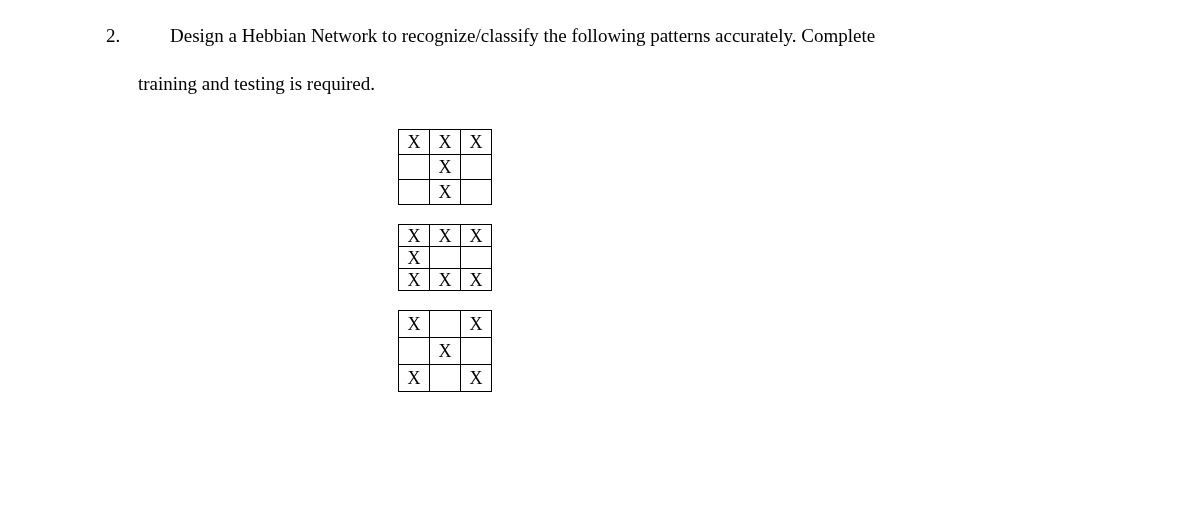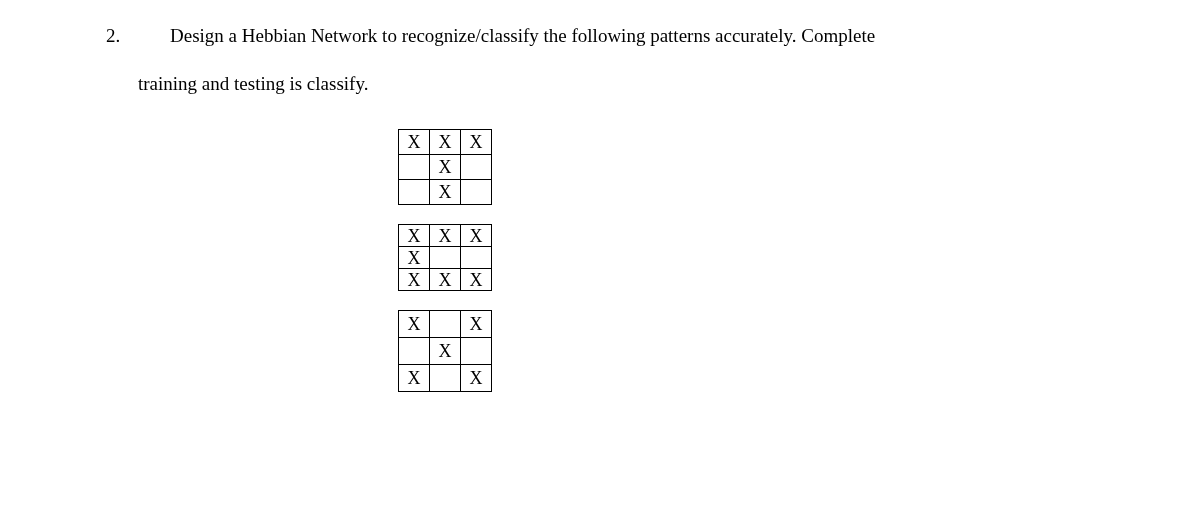--- a/index.html
+++ b/index.html
@@ -67,21 +67,21 @@
       height: 27px;
     }
   </style>
 </head>
 <body>
 
 <div class="question-container">
   <span class="line1">
     <span class="question-number">2.</span><span class="question-text">Design a Hebbian Network to recognize/classify the following patterns accurately. Complete</span>
   </span>
-  <span class="line2">training and testing is classify.</span>
+  <span class="line2">training and testing is required.</span>
 </div>
 
 <div class="grids-wrapper">
 
   <table class="pattern-grid">
     <tbody>
         <tr>
       <td>X</td>
       <td>X</td>
       <td>X</td>

